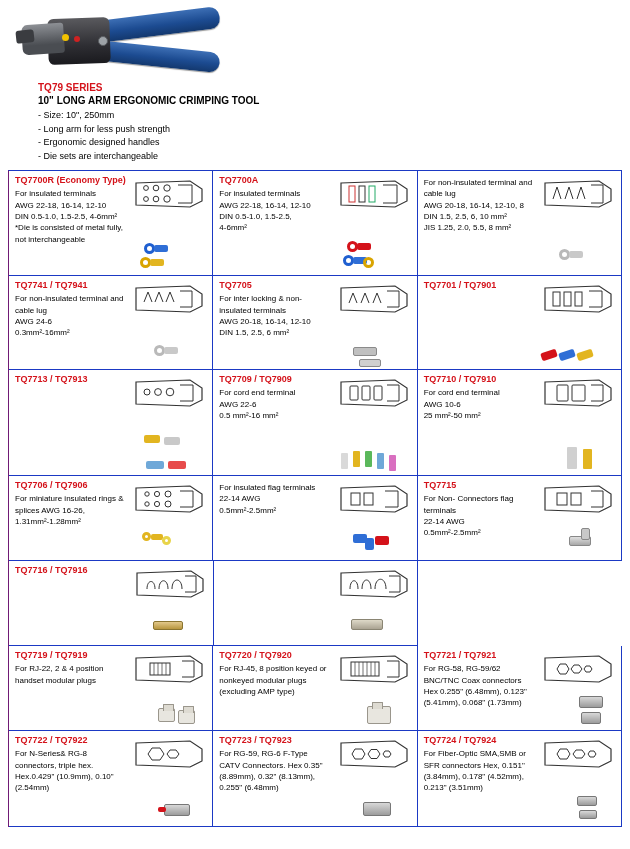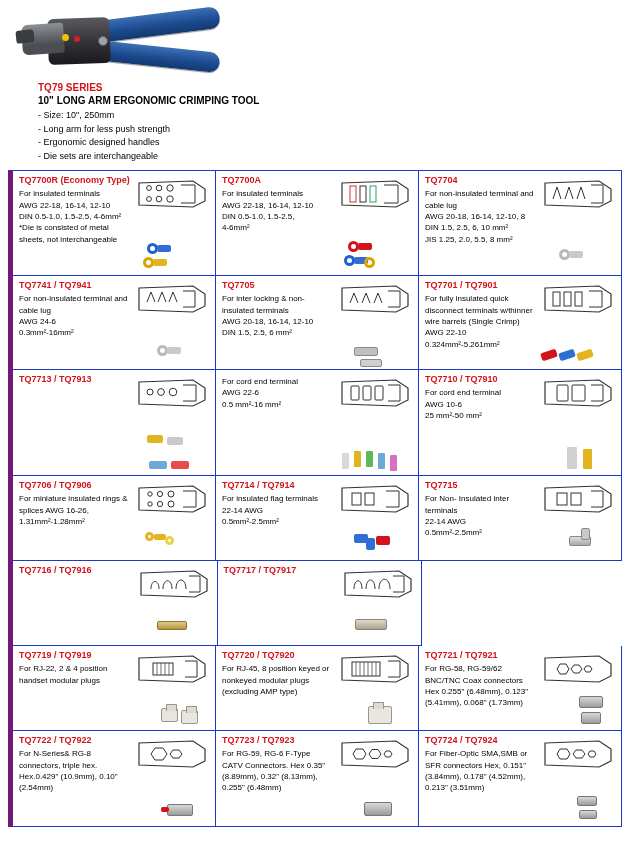--- a/index.html
+++ b/index.html
@@ -116,21 +116,21 @@
     margin-left: 30px;
     margin-top: 3px;
     font-size: 9px;
     line-height: 1.5;
   }
 
   
   .grid {
     margin-top: 7px;
     border-top: 1px solid #1b39c4;
-    border-left: 5px solid #701a75;
+    border-left: 1px solid #701a75;
     width: 614px;
   }
   .row { display: flex; }
   .cell {
     border-right: 1px solid #1b39c4;
     border-bottom: 1px solid #1b39c4;
     width: 204.6px;
     padding: 4px 5px 4px 6px;
     position: relative;
     display: flex;
@@ -248,21 +248,21 @@
   <div class="grid">
 
     <div class="row">
       <div class="cell" style="min-height:105px">
         <div class="code">TQ7700R
 (Economy Type)</div>
         <div class="desc">
           <span class="sub">For insulated terminals</span>
           <span class="sub">AWG 22-18, 16-14, 12-10</span>
           <span class="sub">DIN 0.5-1.0, 1.5-2.5, 4-6mm²</span>
-          <span class="sub">*Die is consisted of metal sheets, not interchangeable</span>
+          <span class="sub">*Die is consisted of metal fully, not interchangeable</span>
         </div>
         <div class="art">
           <div class="die">
             <svg width="74" height="34" viewBox="0 0 74 34">
               <path d="M4 6 L58 4 L70 12 L70 24 L58 30 L4 28 Z" fill="#fff" stroke="#333" stroke-width="1.2"></path>
               <circle cx="14" cy="11" r="2.4" fill="none" stroke="#333"></circle>
               <circle cx="24" cy="11" r="2.8" fill="none" stroke="#333"></circle>
               <circle cx="35" cy="11" r="3.2" fill="none" stroke="#333"></circle>
               <circle cx="14" cy="22" r="2.4" fill="none" stroke="#333"></circle>
               <circle cx="24" cy="22" r="2.8" fill="none" stroke="#333"></circle>
@@ -301,21 +301,20 @@
             <div class="ring" style="left:18px; top:14px; border-color:#d4121a;"></div>
             <div class="barrel" style="left:28px; top:16px; background:#d4121a;"></div>
             <div class="ring" style="left:14px; top:28px; border-color:#1f5fd0;"></div>
             <div class="barrel" style="left:24px; top:30px; background:#2f6ed6;"></div>
             <div class="ring" style="left:34px; top:30px; border-color:#d9a400;"></div>
           </div>
         </div>
       </div>
 
       <div class="cell" style="min-height:105px">
-        <div class="code">TQ7704</div>
         <div class="desc">
           <span class="sub">For non-insulated terminal and cable lug</span>
           <span class="sub">AWG 20-18, 16-14, 12-10, 8</span>
           <span class="sub">DIN 1.5, 2.5, 6, 10 mm²</span>
           <span class="sub">JIS 1.25, 2.0, 5.5, 8 mm²</span>
         </div>
         <div class="art">
           <div class="die">
             <svg width="74" height="34" viewBox="0 0 74 34">
               <path d="M4 6 L58 4 L70 12 L70 24 L58 30 L4 28 Z" fill="#fff" stroke="#333" stroke-width="1.2"></path>
@@ -377,25 +376,20 @@
           </div>
           <div class="conn">
             <div class="term" style="left:24px; top:26px; width:24px; height:9px; background:#c0c0c0; border:1px solid #8a8a8a;"></div>
             <div class="term" style="left:30px; top:38px; width:22px; height:8px; background:#d0d0d0; border:1px solid #8a8a8a;"></div>
           </div>
         </div>
       </div>
 
       <div class="cell" style="min-height:94px">
         <div class="code">TQ7701 / TQ7901</div>
-        <div class="desc">
-          <span class="sub">For fully insulated quick disconnect terminals w/thinner wire barrels (Single Crimp)</span>
-          <span class="sub">AWG 22-10</span>
-          <span class="sub">0.324mm²-5.261mm²</span>
-        </div>
         <div class="art">
           <div class="die">
             <svg width="74" height="34" viewBox="0 0 74 34">
               <path d="M4 6 L58 4 L70 12 L70 24 L58 30 L4 28 Z" fill="#fff" stroke="#333" stroke-width="1.2"></path>
               <rect x="12" y="10" width="7" height="14" fill="none" stroke="#333"></rect>
               <rect x="23" y="10" width="7" height="14" fill="none" stroke="#333"></rect>
               <rect x="34" y="10" width="7" height="14" fill="none" stroke="#333"></rect>
               <path d="M48 9 L61 9 L61 25 L48 25" fill="none" stroke="#333"></path>
             </svg>
           </div>
@@ -424,20 +418,21 @@
           <div class="conn">
             <div class="barrel" style="left:20px; top:8px; width:16px; height:8px; background:#e2b520;"></div>
             <div class="barrel" style="left:40px; top:10px; width:16px; height:8px; background:#c9c9c9;"></div>
             <div class="barrel" style="left:22px; top:34px; width:18px; height:8px; background:#6fa8d8;"></div>
             <div class="barrel" style="left:44px; top:34px; width:18px; height:8px; background:#e74b4b;"></div>
           </div>
         </div>
       </div>
 
       <div class="cell" style="min-height:106px">
+        <div class="code">TQ7709 / TQ7909</div>
         <div class="desc">
           <span class="sub">For cord end terminal</span>
           <span class="sub">AWG 22-6</span>
           <span class="sub">0.5 mm²-16 mm²</span>
         </div>
         <div class="art">
           <div class="die">
             <svg width="74" height="34" viewBox="0 0 74 34">
               <path d="M4 6 L58 4 L70 12 L70 24 L58 30 L4 28 Z" fill="#fff" stroke="#333" stroke-width="1.2"></path>
               <rect x="13" y="10" width="8" height="14" rx="1" fill="none" stroke="#333"></rect>
@@ -502,21 +497,20 @@
           </div>
           <div class="conn">
             <div class="ring" style="left:18px; top:20px; width:9px; height:9px; border-width:3px; border-color:#e2b520;"></div>
             <div class="barrel" style="left:27px; top:22px; width:12px; height:6px; background:#e2b520;"></div>
             <div class="ring" style="left:38px; top:24px; width:9px; height:9px; border-width:3px; border-color:#e8d44a;"></div>
           </div>
         </div>
       </div>
 
       <div class="cell" style="min-height:85px">
-        <div class="code">TQ7714 / TQ7914</div>
         <div class="desc">
           <span class="sub">For insulated flag terminals</span>
           <span class="sub">22-14 AWG</span>
           <span class="sub">0.5mm²-2.5mm²</span>
         </div>
         <div class="art">
           <div class="die">
             <svg width="74" height="34" viewBox="0 0 74 34">
               <path d="M4 6 L58 4 L70 12 L70 24 L58 30 L4 28 Z" fill="#fff" stroke="#333" stroke-width="1.2"></path>
               <rect x="14" y="11" width="9" height="12" fill="none" stroke="#333"></rect>
@@ -528,21 +522,21 @@
             <div class="term" style="left:24px; top:22px; width:14px; height:9px; background:#2f6ed6;"></div>
             <div class="term" style="left:36px; top:26px; width:9px; height:12px; background:#2f6ed6;"></div>
             <div class="term" style="left:46px; top:24px; width:14px; height:9px; background:#d4121a;"></div>
           </div>
         </div>
       </div>
 
       <div class="cell" style="min-height:85px">
         <div class="code">TQ7715</div>
         <div class="desc">
-          <span class="sub">For Non- Insulated inter terminals</span>
+          <span class="sub">For Non- Connectors flag terminals</span>
           <span class="sub">22-14 AWG</span>
           <span class="sub">0.5mm²-2.5mm²</span>
         </div>
         <div class="art">
           <div class="die">
             <svg width="74" height="34" viewBox="0 0 74 34">
               <path d="M4 6 L58 4 L70 12 L70 24 L58 30 L4 28 Z" fill="#fff" stroke="#333" stroke-width="1.2"></path>
               <rect x="16" y="11" width="10" height="12" fill="none" stroke="#333"></rect>
               <rect x="30" y="11" width="10" height="12" fill="none" stroke="#333"></rect>
               <path d="M50 9 L62 9 L62 25 L50 25" fill="none" stroke="#333"></path>
@@ -569,21 +563,20 @@
               <path d="M52 9 L63 9 L63 25 L52 25" fill="none" stroke="#333"></path>
             </svg>
           </div>
           <div class="conn">
             <div class="term" style="left:28px; top:24px; width:30px; height:9px; background:linear-gradient(180deg,#e2c88a,#b8963f); border:1px solid #8a7430;"></div>
           </div>
         </div>
       </div>
 
       <div class="cell" style="min-height:85px">
-        <div class="code">TQ7717 / TQ7917</div>
         <div class="art">
           <div class="die">
             <svg width="74" height="34" viewBox="0 0 74 34">
               <path d="M4 6 L58 4 L70 12 L70 24 L58 30 L4 28 Z" fill="#fff" stroke="#333" stroke-width="1.2"></path>
               <path d="M13 22 C13 11, 21 11, 21 22" fill="none" stroke="#333"></path>
               <path d="M25 22 C25 10, 34 10, 34 22" fill="none" stroke="#333"></path>
               <path d="M38 22 C38 9, 49 9, 49 22" fill="none" stroke="#333"></path>
               <path d="M52 9 L63 9 L63 25 L52 25" fill="none" stroke="#333"></path>
             </svg>
           </div>

